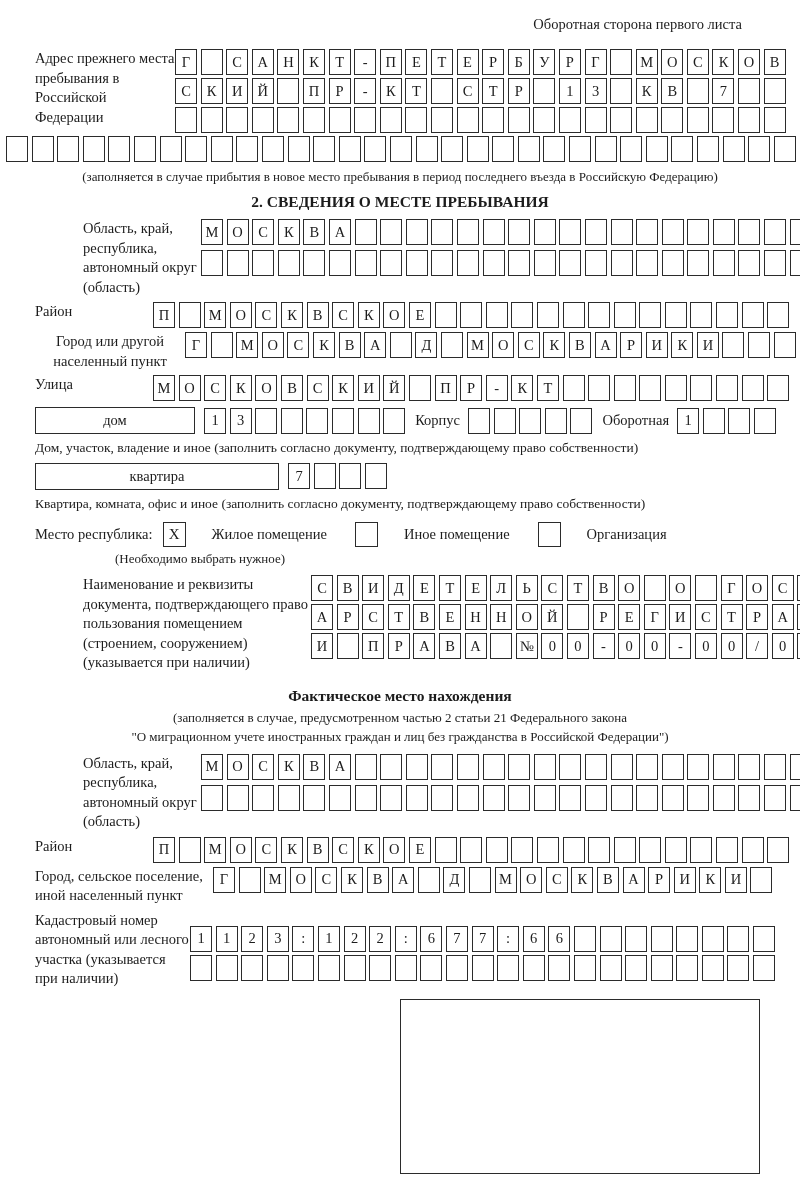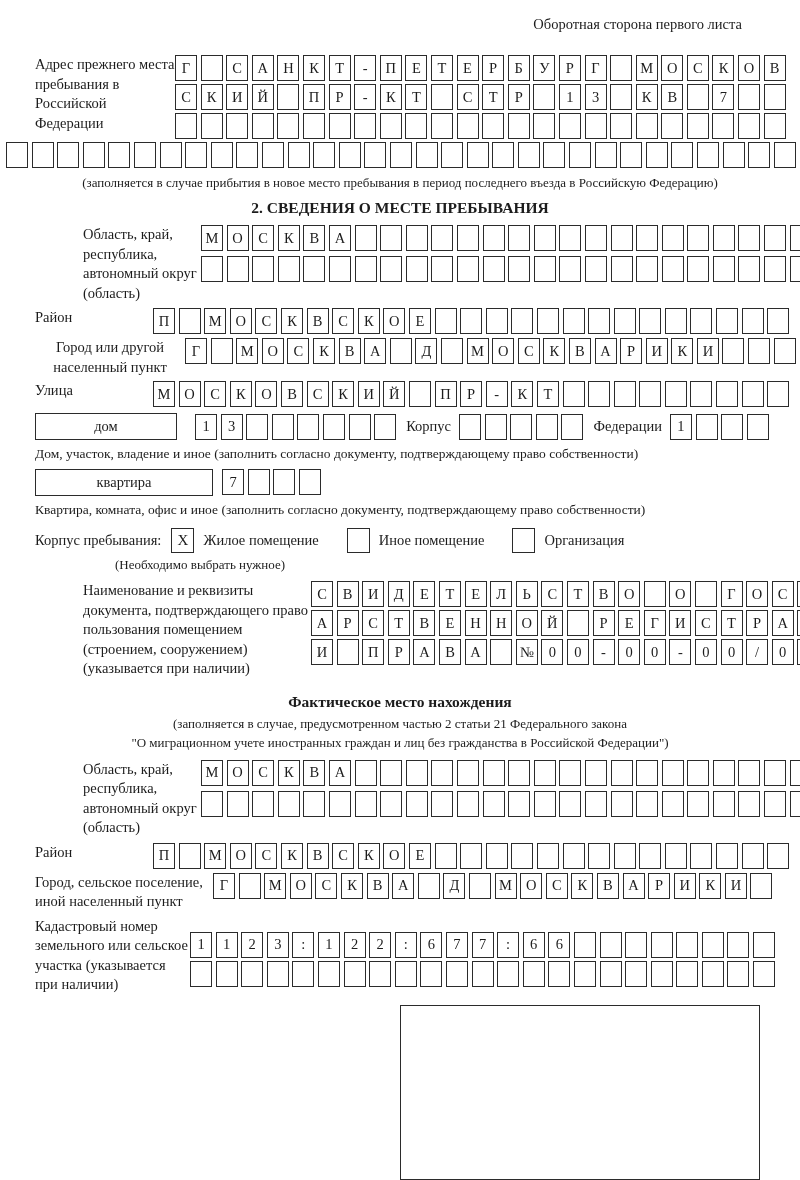--- a/index.html
+++ b/index.html
@@ -29,38 +29,38 @@
     border:1.6px solid #2b2b2b;
     display:flex; align-items:center; justify-content:center;
     font-size:14.5px;
   }
   .fullrow { margin:3px 0 0 6px; }
 
   .center-note { text-align:center; font-size:13px; margin-top:7px; }
   .section-title { text-align:center; font-weight:bold; font-size:15.5px; margin-top:8px; }
 
   .mt4 { margin-top:4px; } .mt5 { margin-top:5px; } .mt6 { margin-top:6px; }
-  .mt8 { margin-top:8px;padding-left:48px; } .mt10 { margin-top:22px;border-radius:15px; } .mt14 { margin-top:14px; }
+  .mt8 { margin-top:8px;padding-left:48px; } .mt10 { margin-top:16px;border-radius:15px; } .mt14 { margin-top:14px; }
   .gap5 { row-gap:5px; }
 
   .inline-row { display:flex; align-items:center; margin-left:35px; }
   .widebox {
     box-sizing:border-box; border:1.6px solid #2b2b2b; height:27px; flex:none;
     display:flex; align-items:center; justify-content:center; font-size:14.5px;
   }
-  .w-dom { width:142px; margin-right:18px; }
-  .w-kv  { width:178px; margin-right:9px; }
+  .w-dom { width:160px; margin-right:9px; }
+  .w-kv  { width:244px; margin-right:9px; }
   .inline-label { font-size:14.5px; margin:0 8px 0 10px; flex:none; }
 
   .stay { font-size:14.5px; margin-top:9px; }
   .checkbox {
     width:23px; height:25px; box-sizing:border-box; border:1.6px solid #2b2b2b; flex:none;
     display:flex; align-items:center; justify-content:center; font-size:15px;
   }
-  .stay .opt-label { margin:0 0 0 9px;text-align:right; }
+  .stay .opt-label { margin:0 0 0 26px;text-align:right; }
   .stay .cb-gap { margin-left:28px; }
   .stay .lead { margin-right:10px; }
   .indent-note { font-size:13px; margin:4px 0 0 115px; }
 
   .fact-note { text-align:center; font-size:13px; line-height:19px; margin-top:3px; }
 
   .stamp-box {
     margin:10px 0 0 400px; width:360px; height:175px;
     box-sizing:border-box; border:1.9px solid #2b2b2b;
   }
@@ -359,21 +359,21 @@
       <div class="cell"></div>
     </div>
   <div class="inline-label">Корпус</div>
   <div class="cells-row">
       <div class="cell"></div>
       <div class="cell"></div>
       <div class="cell"></div>
       <div class="cell"></div>
       <div class="cell"></div>
     </div>
-  <div class="inline-label">Федерации</div>
+  <div class="inline-label">Оборотная</div>
   <div class="cells-row">
       <div class="cell">1</div>
       <div class="cell"></div>
       <div class="cell"></div>
       <div class="cell"></div>
     </div>
 </div>
 <div class="flabel mt4" style="font-size:13.5px">Дом, участок, владение и иное (заполнить согласно документу, подтверждающему право собственности)</div>
 
 <div class="inline-row mt5">
@@ -381,21 +381,21 @@
   <div class="cells-row">
       <div class="cell">7</div>
       <div class="cell"></div>
       <div class="cell"></div>
       <div class="cell"></div>
     </div>
 </div>
 <div class="flabel mt4" style="font-size:13.5px">Квартира, комната, офис и иное (заполнить согласно документу, подтверждающему право собственности)</div>
 
 <div class="inline-row stay">
-  <span class="lead">Корпус пребывания:</span>
+  <span class="lead">Место республика:</span>
   <div class="checkbox">X</div>
   <span class="opt-label">Жилое помещение</span>
   <div class="checkbox cb-gap"></div>
   <span class="opt-label">Иное помещение</span>
   <div class="checkbox cb-gap"></div>
   <span class="opt-label">Организация</span>
 </div>
 <div class="indent-note">(Необходимо выбрать нужное)</div>
 
 <div class="frow mt8">
@@ -590,21 +590,21 @@
       <div class="cell">А</div>
       <div class="cell">Р</div>
       <div class="cell">И</div>
       <div class="cell">К</div>
       <div class="cell">И</div>
       <div class="cell"></div>
     </div>
 </div>
 
 <div class="frow mt5">
-  <div class="flabel w155">Кадастровый номер земельного или сельское участка (указывается при наличии)</div>
+  <div class="flabel w155">Кадастровый номер автономный или лесного участка (указывается при наличии)</div>
   <div class="rows" style="margin-top:15px">
     <div class="cells-row">
         <div class="cell">1</div>
         <div class="cell">1</div>
         <div class="cell">2</div>
         <div class="cell">3</div>
         <div class="cell">:</div>
         <div class="cell">1</div>
         <div class="cell">2</div>
         <div class="cell">2</div>

